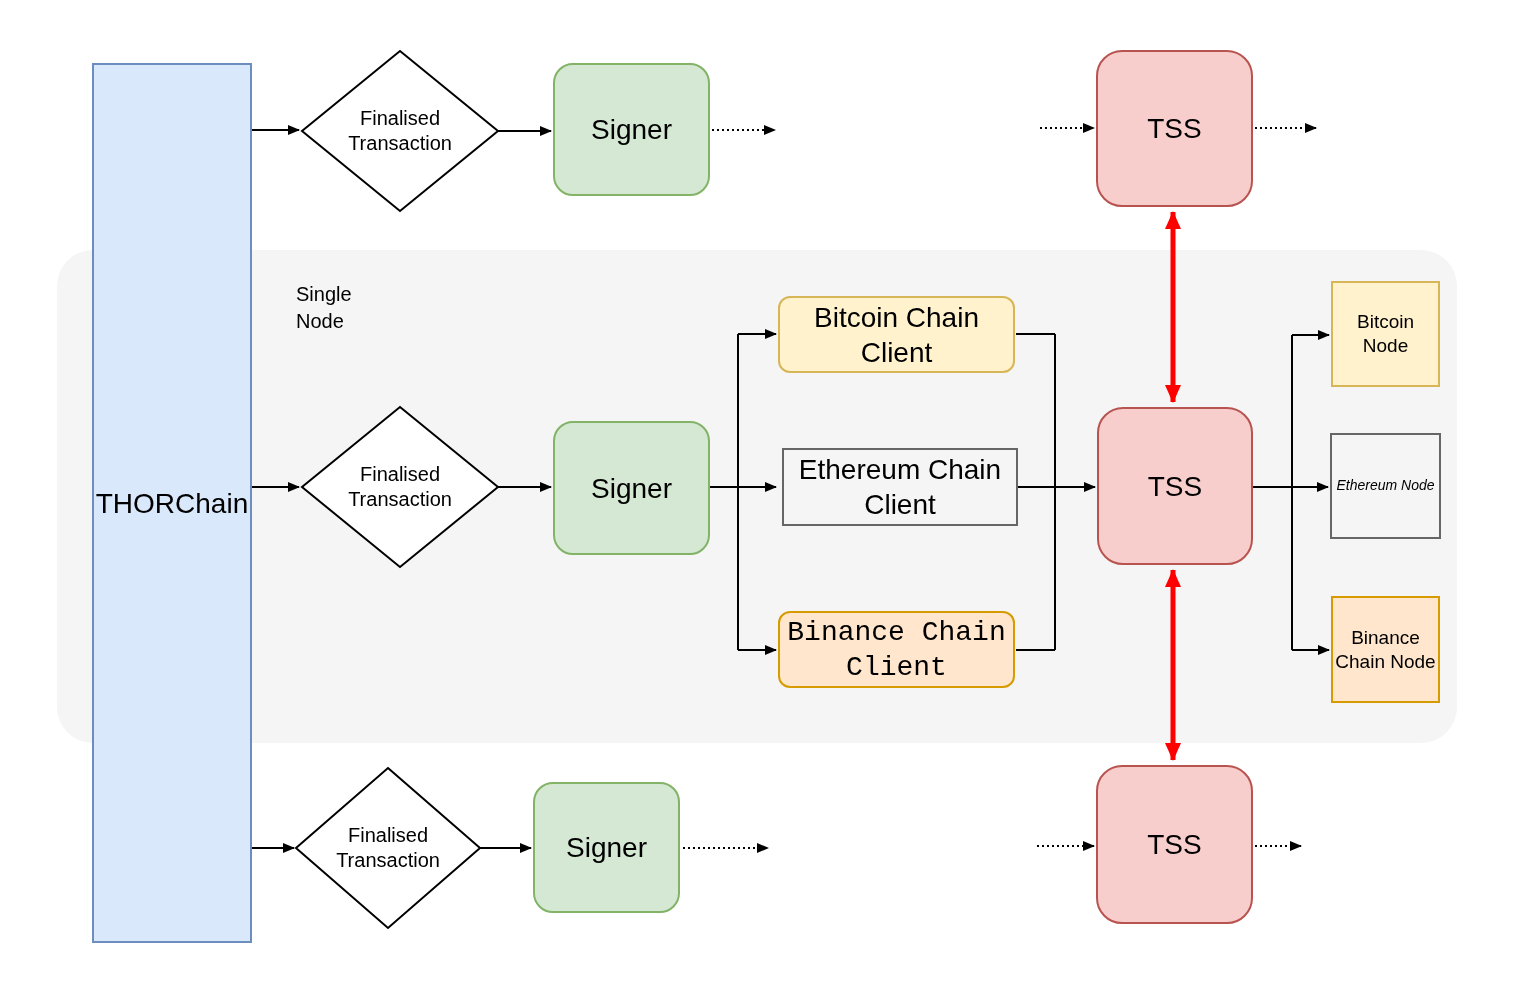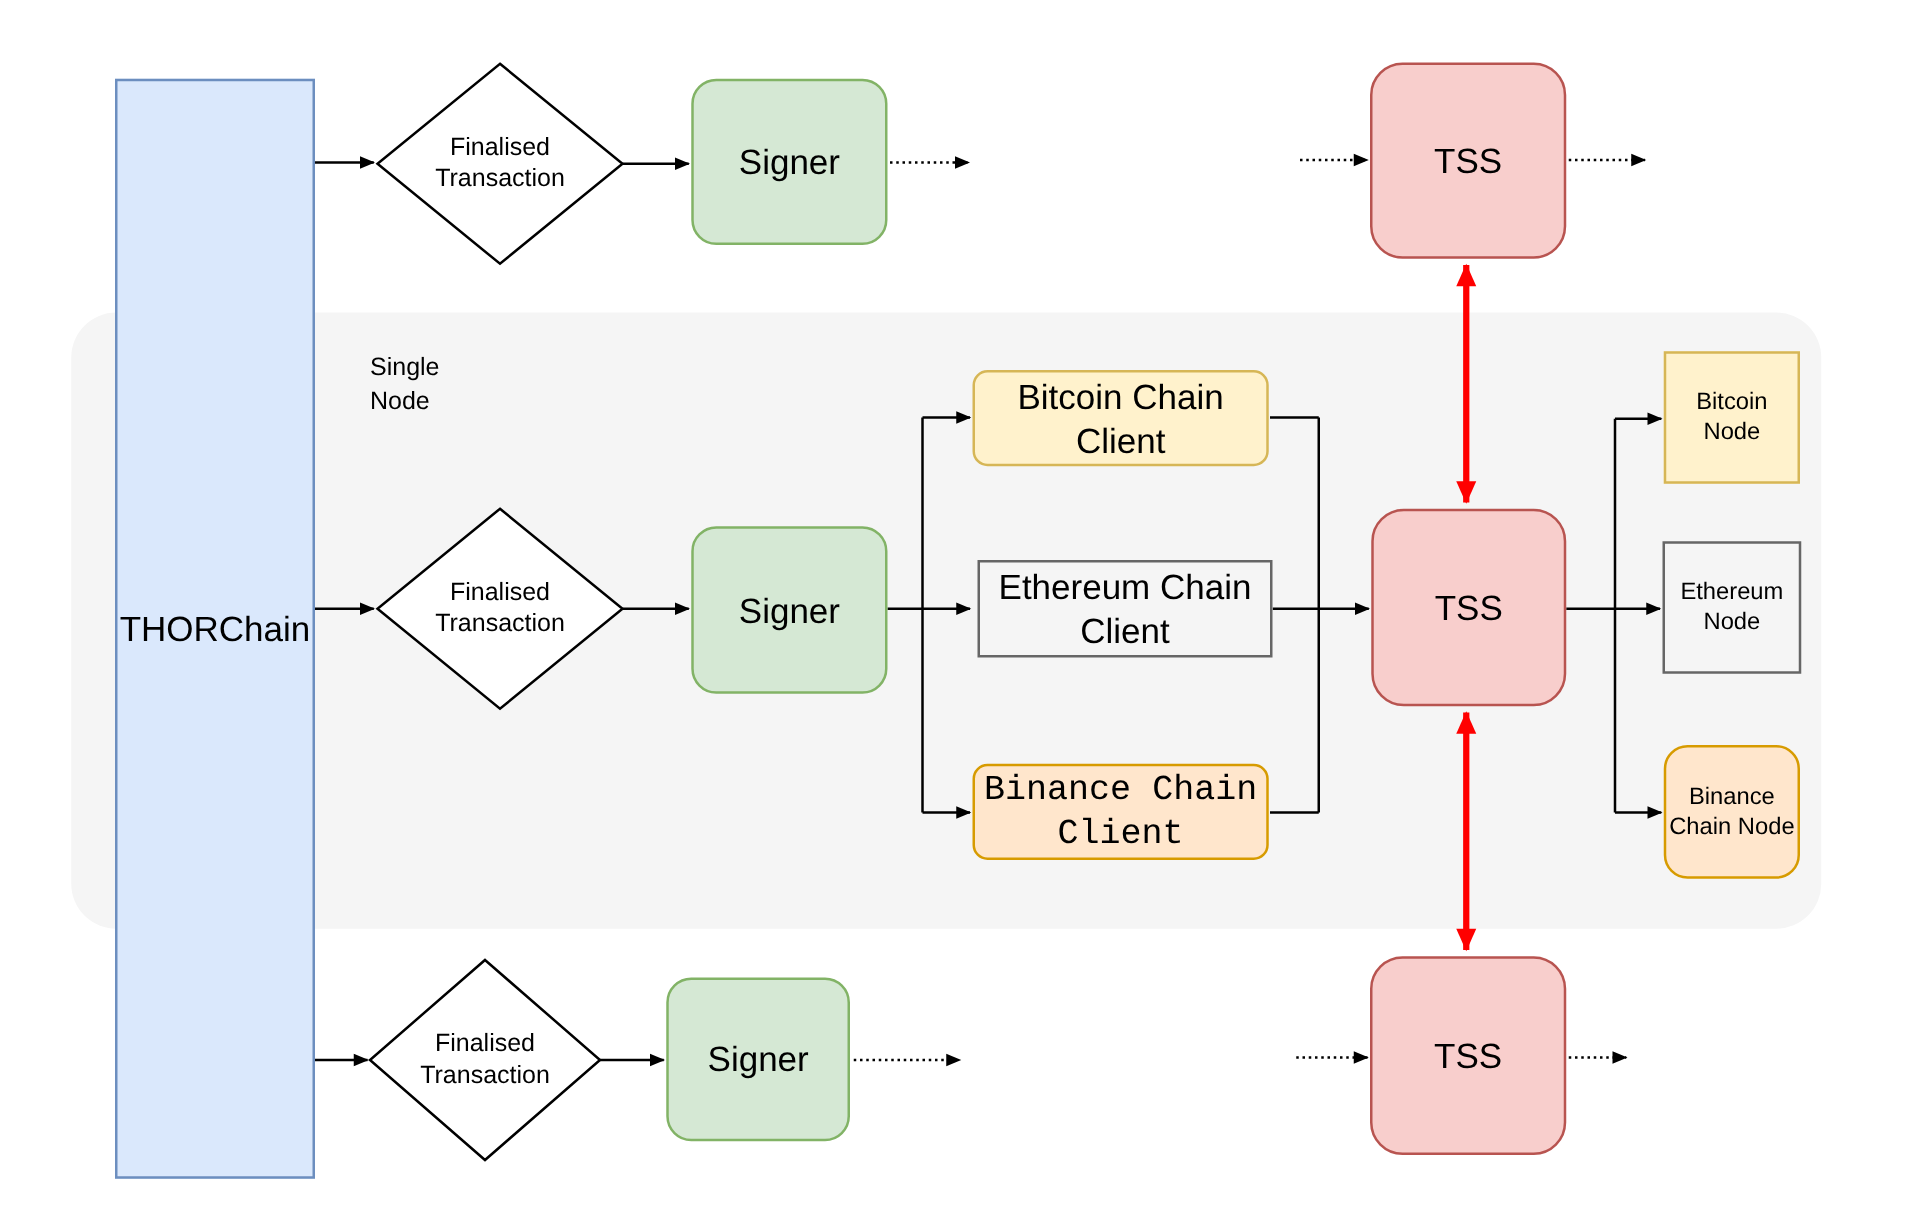--- a/index.html
+++ b/index.html
@@ -32,21 +32,21 @@
     border-radius:20px;
   }
   .client-yellow{background:var(--c-yellow_fill,#fff2cc);border:2px solid var(--c-yellow_stroke,#d6b656);border-radius:12px;}
   .client-gray{background:var(--c-gray_fill,#f5f5f5);border:2px solid var(--c-gray_stroke,#666);border-radius:0;}
   .client-orange{background:var(--c-orange_fill,#ffe6cc);border:2px solid var(--c-orange_stroke,#d79b00);border-radius:12px;}
   .tss{
     background:var(--c-red_fill,#f8cecc);border:2px solid var(--c-red_stroke,#b85450);
     border-radius:26px;
   }
   .node-yellow{background:var(--c-yellow_fill,#fff2cc);border:2px solid var(--c-yellow_stroke,#d6b656);font-size:19px;}
-  .node-gray{background:var(--c-gray_fill,#f5f5f5);border:2px solid var(--c-gray_stroke,#666);font-size:19px;}
+  .node-gray{background:var(--c-gray_fill,#f5f5f5);border:2px solid var(--c-gray_stroke,#666);font-size:14px;font-style:italic;}
   .node-orange{background:var(--c-orange_fill,#ffe6cc);border:2px solid var(--c-orange_stroke,#d79b00);font-size:19px;}
   .diamond-label{
     position:absolute;z-index:4;width:180px;height:70px;
     display:flex;align-items:center;justify-content:center;text-align:center;
     font-size:20px;line-height:1.25;
   }
   svg.wires{position:absolute;left:0;top:0;z-index:2;pointer-events:none;}
   svg.wires line.k{stroke:var(--c-line,#000);stroke-width:2;fill:none;}
   svg.wires line.dot{stroke:var(--c-line,#000);stroke-width:2;stroke-dasharray:2 3;fill:none;}
   svg.wires line.red{stroke:var(--c-red_line,#f00);stroke-width:5;fill:none;}
@@ -148,15 +148,15 @@
 <div class="shape tss" style="left:1096px;top:765px;width:157px;height:159px;">
   <span>TSS</span>
 </div>
 
 <div class="shape node-yellow" style="left:1331px;top:281px;width:109px;height:106px;">
   <span>Bitcoin Node</span>
 </div>
 <div class="shape node-gray" style="left:1330px;top:433px;width:111px;height:106px;">
   <span>Ethereum Node</span>
 </div>
-<div class="shape node-orange" style="left:1331px;top:596px;width:109px;height:107px;border-radius:19px;">
+<div class="shape node-orange" style="left:1331px;top:596px;width:109px;height:107px;">
   <span>Binance Chain Node</span>
 </div>
 
 </body></html>

